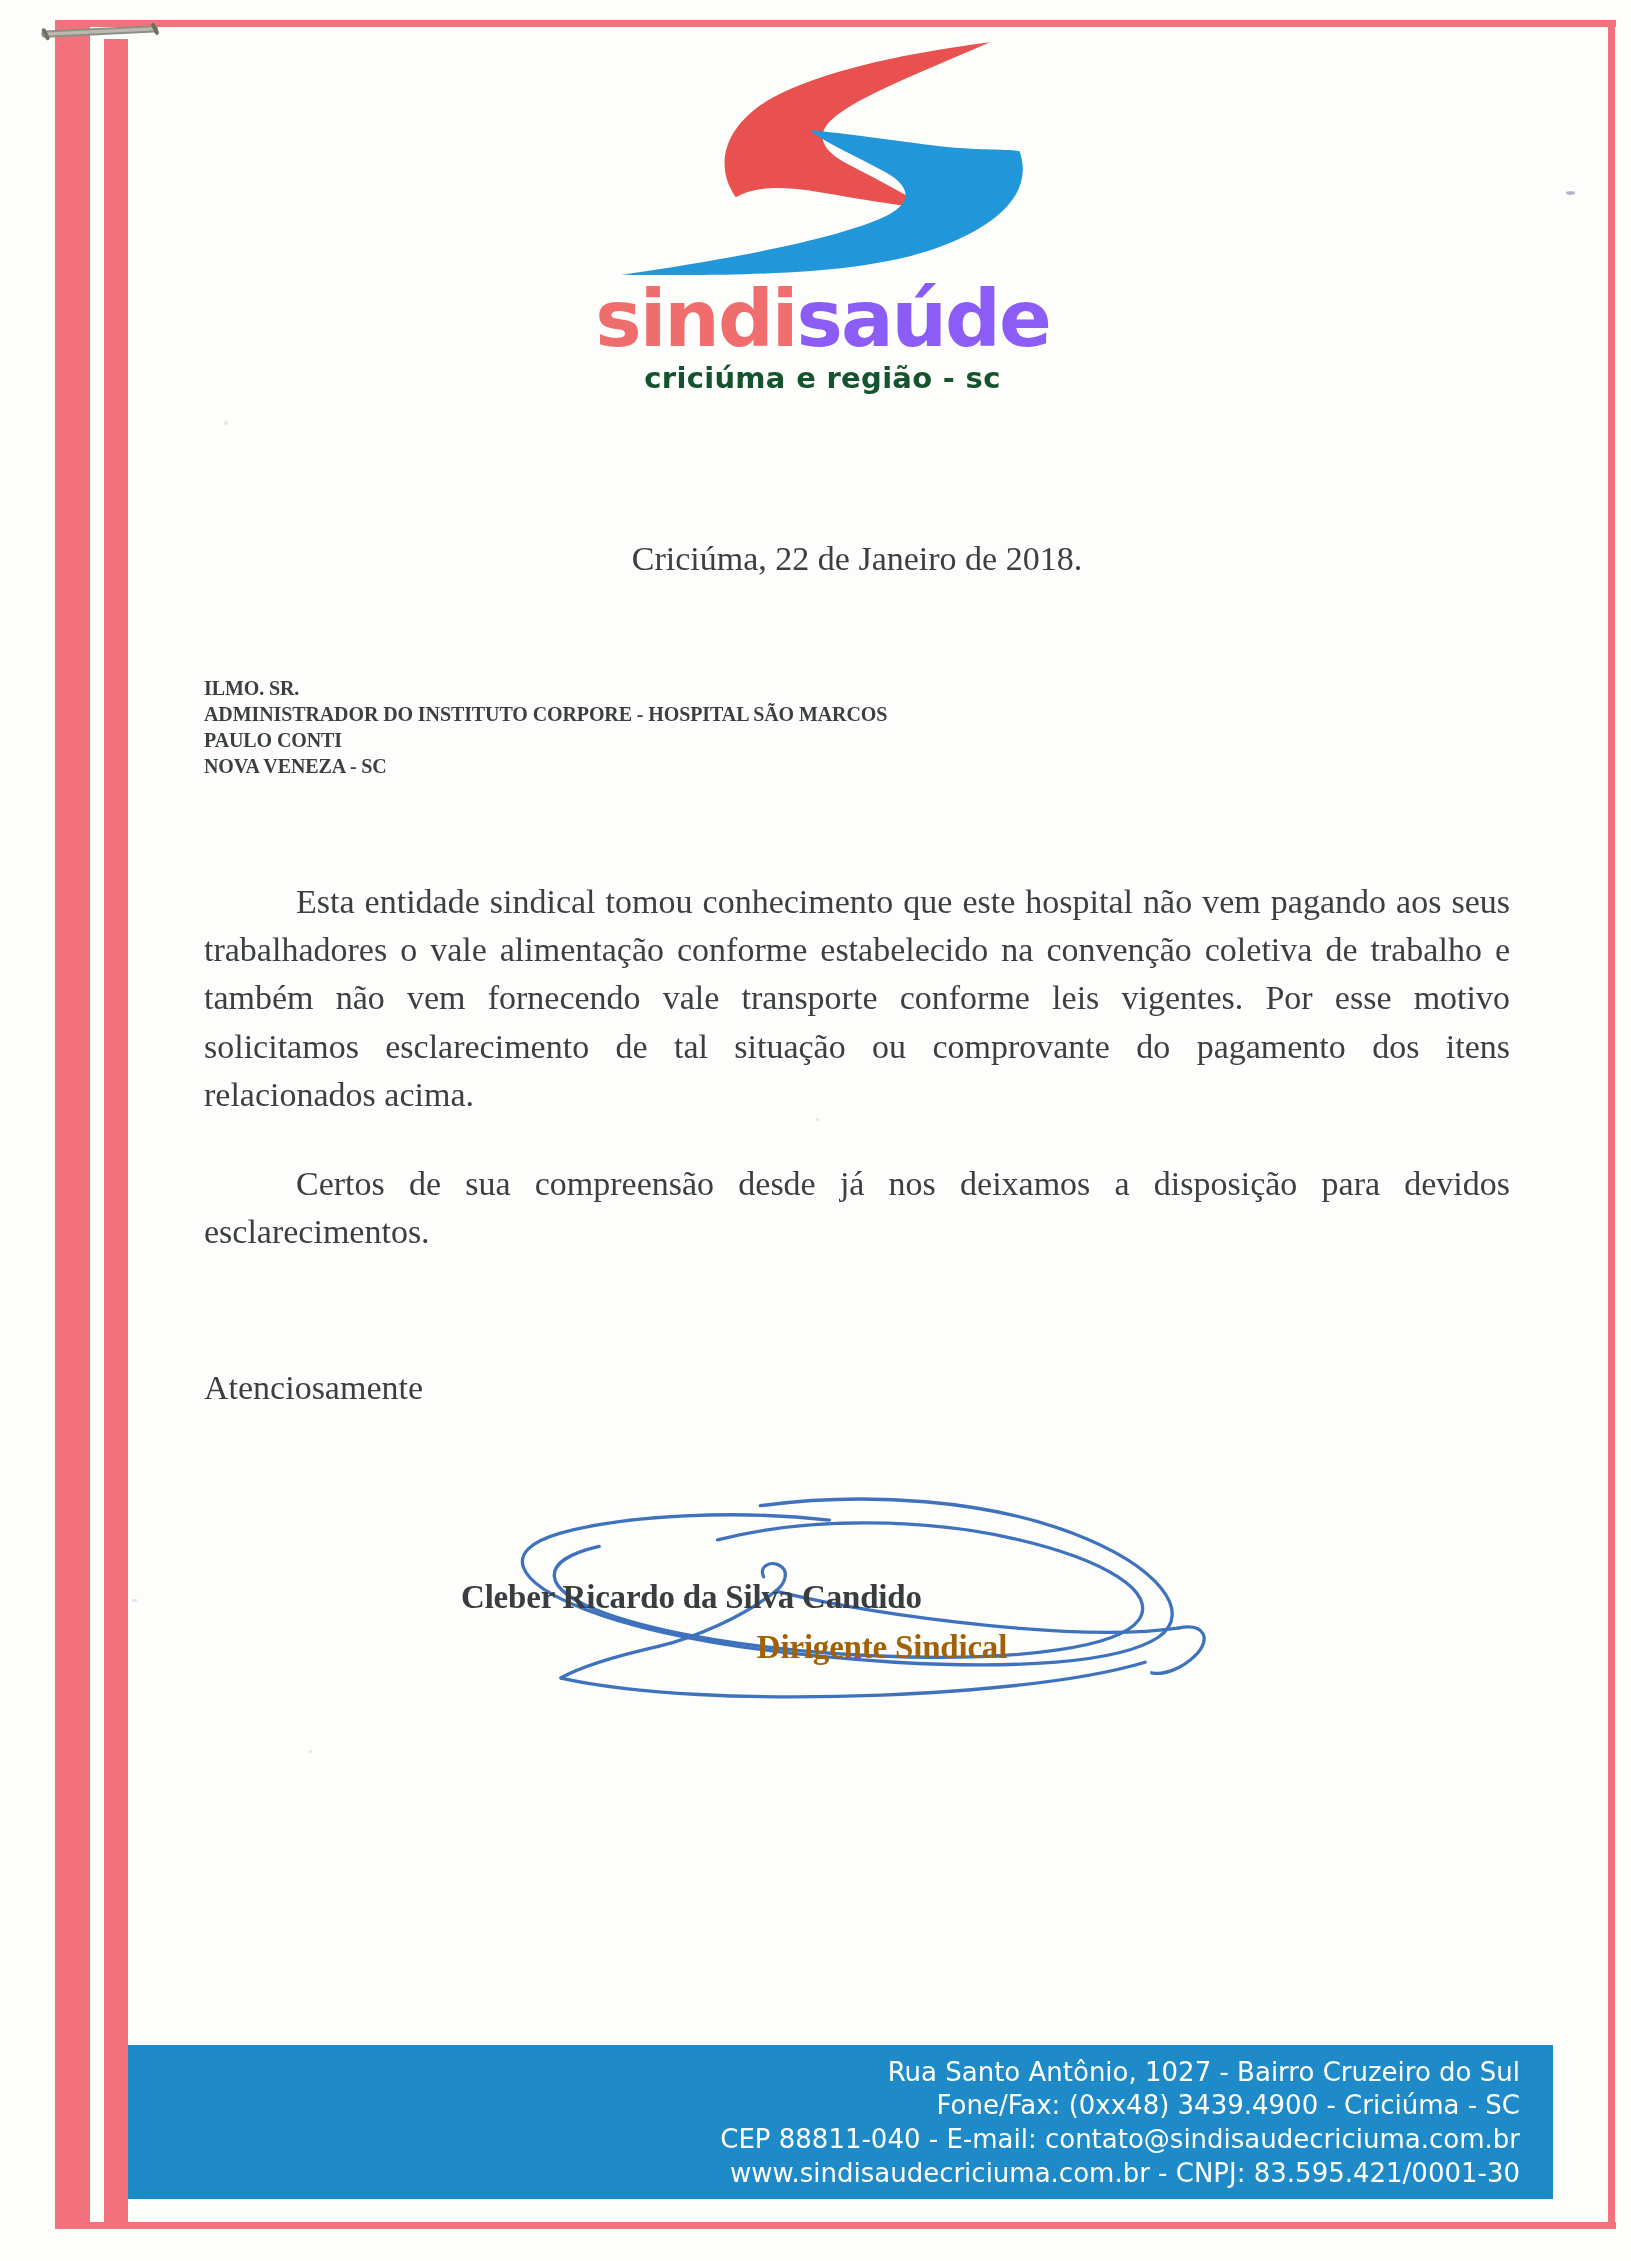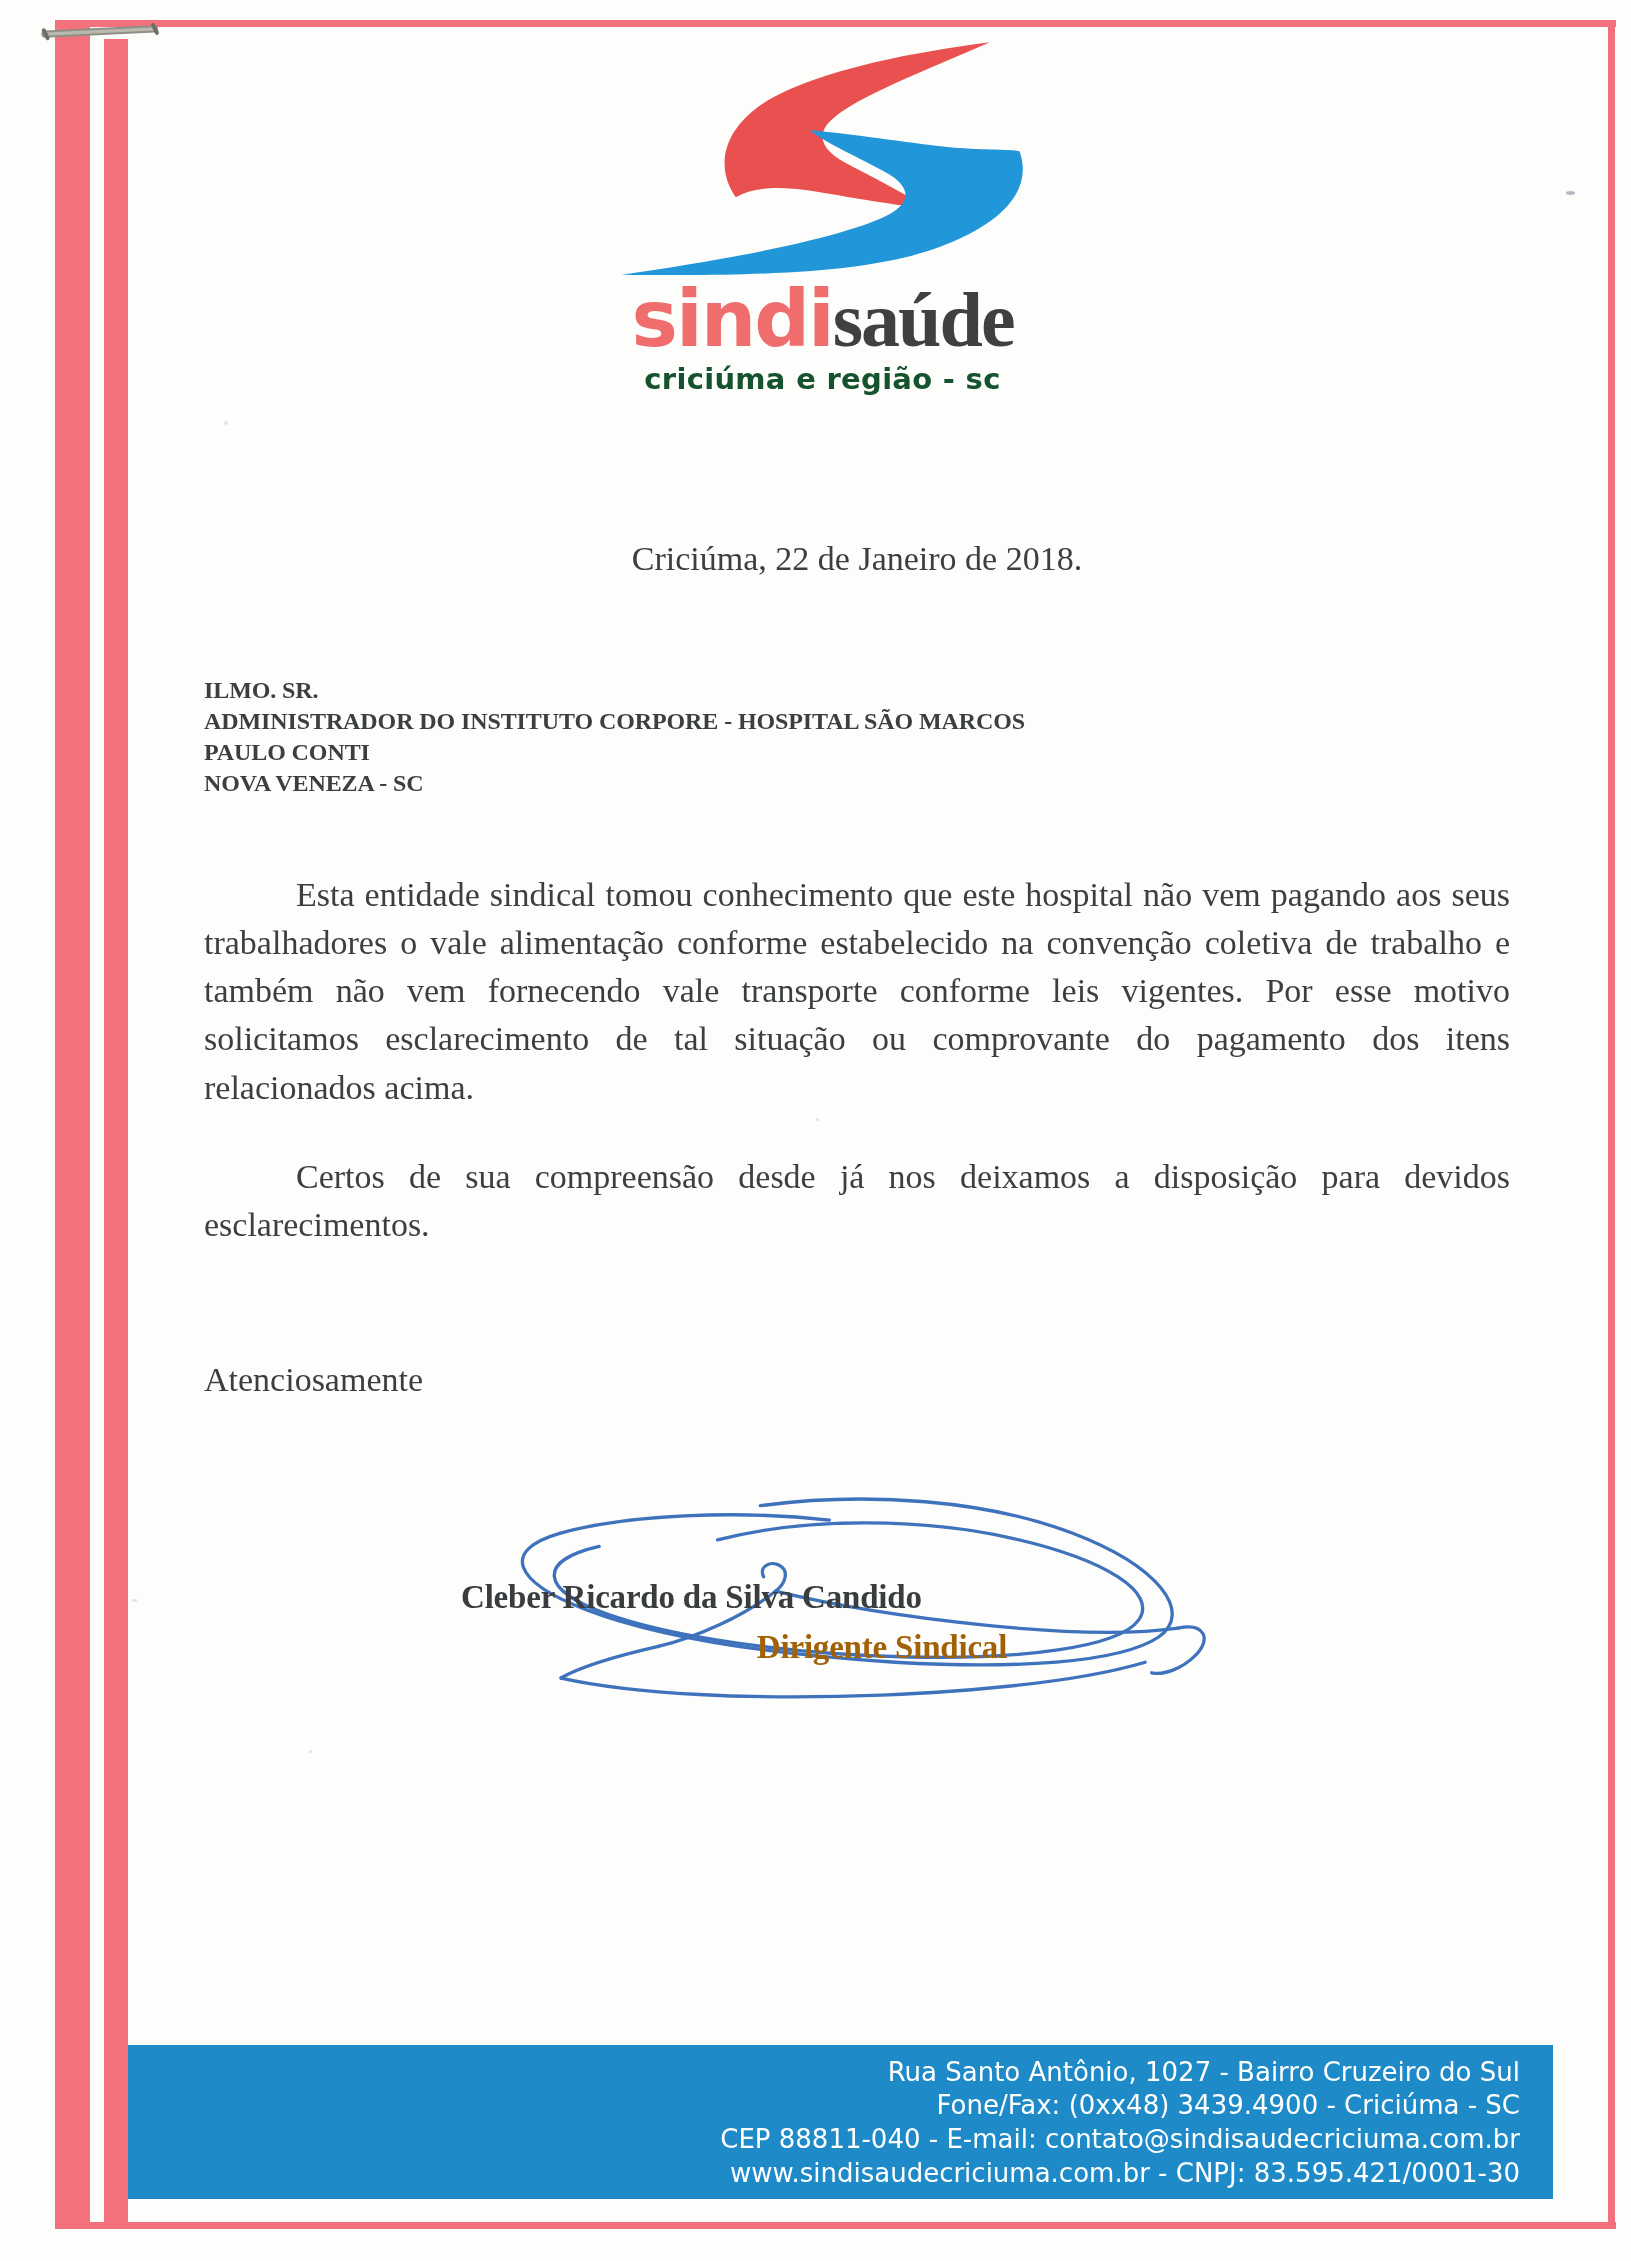--- a/index.html
+++ b/index.html
@@ -101,21 +101,21 @@
   .logo-word {
     font-family: "DejaVu Sans", sans-serif;
     font-weight: 700;
     font-size: 78px;
     letter-spacing: -2px;
     line-height: 1;
     margin-top: 4px;
     white-space: nowrap;
   }
   .logo-word .sindi { color: #ef6d6d; }
-  .logo-word .saude { color: #404040; font-family: Liberation Serif, serif; }
+  .logo-word .saude { color: #8b5cf6; }
   .logo-tagline {
     font-family: "DejaVu Sans", sans-serif;
     font-weight: 700;
     font-size: 29px;
     color: #14532d;
     letter-spacing: 0.3px;
     margin-top: 2.6px;
     white-space: nowrap;
   }
 
@@ -128,24 +128,24 @@
     color: #3b3f42;
   }
   .date-line {
     font-size: 34px;
     line-height: 1.2;
     margin-bottom: 95px;
     text-align: center;
   }
   .recipient {
     font-weight: 700;
-    font-size: 24px;
+    font-size: 20px;
     line-height: 1.30;
     letter-spacing: -0.1px;
-    margin-bottom: 71px;
+    margin-bottom: 99px;
   }
   .recipient div { white-space: nowrap; }
 
   .para {
     font-size: 34px;
     line-height: 1.42;
     text-align: justify;
     text-indent: 92px;
     margin-bottom: 41px;
   }

